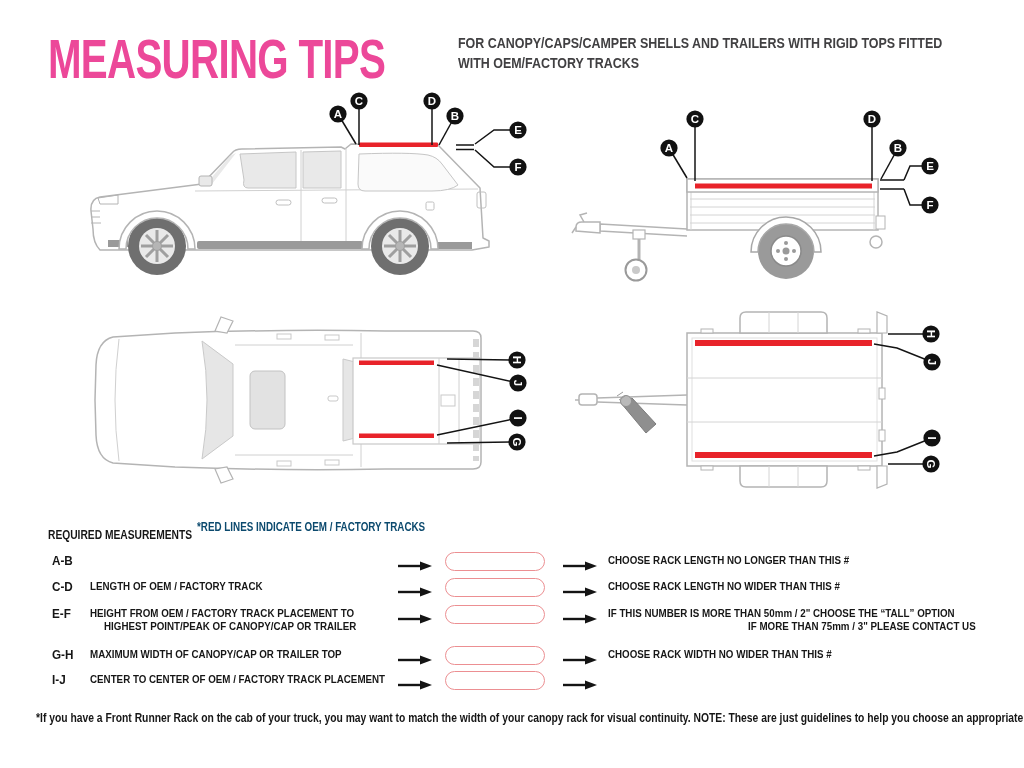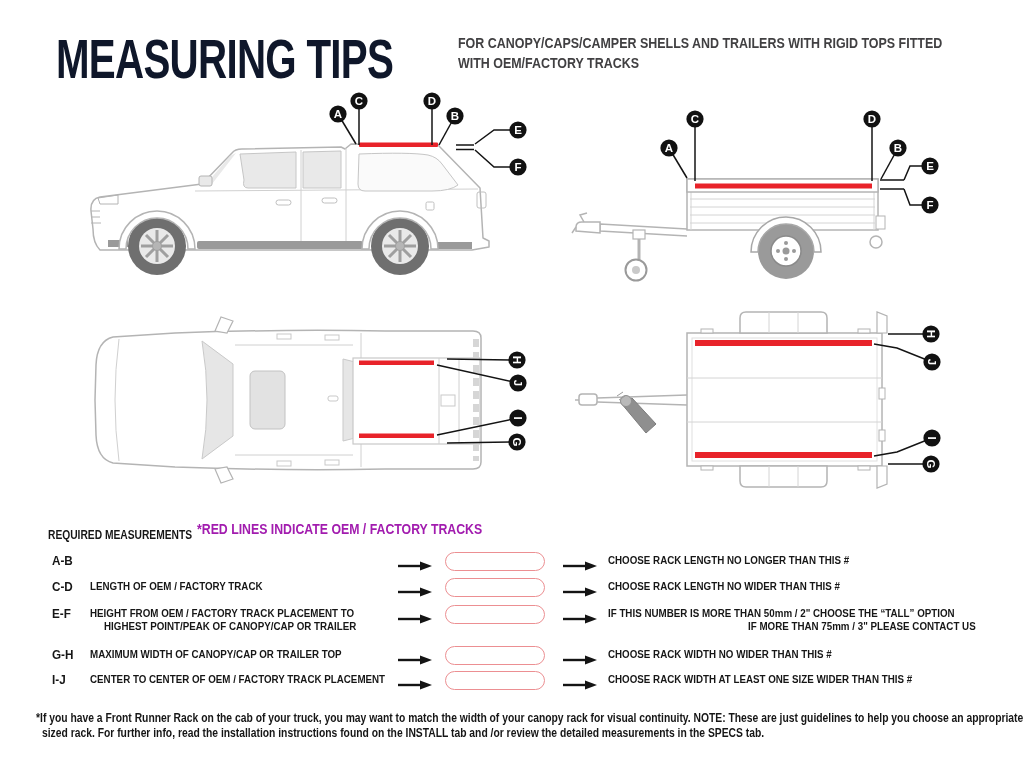--- a/index.html
+++ b/index.html
@@ -2,32 +2,32 @@
 <html><head>
 <meta charset="utf-8">
 <style>
   html,body{margin:0;padding:0;background:#ffffff;}
   #page{position:relative;width:1024px;height:768px;background:#ffffff;overflow:hidden;
         font-family:"Liberation Sans",sans-serif;color:#161616;}
   .c{display:inline-block;transform:scaleX(.85);transform-origin:0 50%;white-space:nowrap;}
   .abs{position:absolute;}
 
   
-  #title{left:56px;top:26px;font-size:56px;font-weight:bold;color:#0f172a;letter-spacing:-1px;}
+  #title{left:48px;top:26px;font-size:56px;font-weight:bold;color:#ec4899;letter-spacing:-1px;}
   #title .c{transform:scaleX(.72);}
   #subtitle{left:458px;top:33px;font-size:15px;font-weight:bold;color:#414042;line-height:19.5px;}
   #subtitle .c{transform:scaleX(.83);}
 
   
   .diagram{position:absolute;}
   svg text{font-family:"Liberation Sans",sans-serif;}
 
   
   #req-heading{left:48px;top:520px;font-size:12.5px;font-weight:bold;color:#161616;margin-top:8px;}
-  #req-note{left:197px;top:520px;font-size:15px;font-weight:bold;color:#a21caf;}
+  #req-note{left:197px;top:520px;font-size:12px;font-weight:bold;color:#0c4a6e;}
   #req-heading .c,#req-note .c{transform:scaleX(.82);}
 
   
   #rows{position:absolute;left:52px;top:551px;width:960px;height:160px;}
   .mrow{position:absolute;left:0;width:960px;height:26px;text-align:right;}
   .mcode{position:absolute;left:0;top:2px;font-size:13px;font-weight:bold;}
   .mcode .c{transform:scaleX(.9);}
   .mdesc{position:absolute;left:38px;top:3px;font-size:11.5px;font-weight:bold;line-height:13px;}
   .mresult{position:absolute;left:556px;top:3px;font-size:11.5px;font-weight:bold;line-height:13px;}
   .marrow{position:absolute;top:6px;width:34px;height:10px;}
@@ -354,25 +354,21 @@
       </div>
       <div class="marrow a1"><svg width="34" height="10" viewBox="0 0 34 10">
             <line x1="0" y1="5" x2="24" y2="5" stroke="#141414" stroke-width="2.4"></line>
             <polygon points="22,0.6 34,5 22,9.4" fill="#141414"></polygon>
           </svg></div>
       <div class="mpill"></div>
       <div class="marrow a2"><svg width="34" height="10" viewBox="0 0 34 10">
             <line x1="0" y1="5" x2="24" y2="5" stroke="#141414" stroke-width="2.4"></line>
             <polygon points="22,0.6 34,5 22,9.4" fill="#141414"></polygon>
           </svg></div>
-      <div class="mresult">
-        <div><span class="c">CHOOSE RACK WIDTH AT LEAST ONE SIZE WIDER THAN THIS #</span></div>
-      </div>
     </div>
 
   </div>
 
   <div class="abs" id="footnote">
     <div><span class="c">*If you have a Front Runner Rack on the cab of your truck, you may want to match the width of your canopy rack for visual continuity. NOTE: These are just guidelines to help you choose an appropriate</span></div>
-    <div class="ind"><span class="c">sized rack. For further info, read the installation instructions found on the INSTALL tab and /or review the detailed measurements in the SPECS tab.</span></div>
   </div>
 
 </div>
 
 </body></html>

